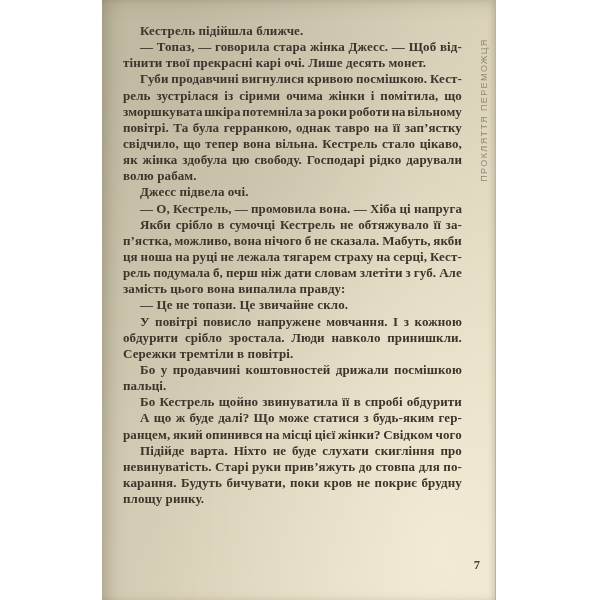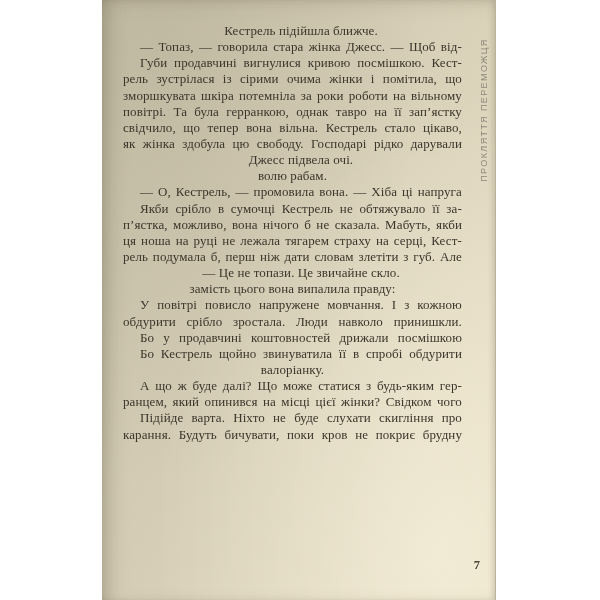--- a/index.html
+++ b/index.html
@@ -27,23 +27,22 @@
       inset -3px 0 6px -2px rgba(104,94,72,0.28),
       inset 0 14px 26px -18px rgba(80,70,50,0.20);
     border-right: 1px solid #bab29a;
   }
   .text-block {
     position: absolute;
     left: 21px; top: 23px;
     width: 339px;
     color: #3b352b;
     font-size: 13px;
-    font-weight: 400;
+    font-weight: 700;
     letter-spacing: 0.1px;
-    text-align: center;
   }
   .line {
     height: 16.15px;
     line-height: 16.15px;
     white-space: nowrap;
   }
   .line.just {
     display: flex;
     flex-wrap: nowrap;
     justify-content: space-between;
@@ -84,20 +83,21 @@
           <span>Топаз,</span>
           <span>—</span>
           <span>говорила</span>
           <span>стара</span>
           <span>жінка</span>
           <span>Джесс.</span>
           <span>—</span>
           <span>Щоб</span>
           <span>від-</span>
         </div>
+        <div class="line">тінити твої прекрасні карі очі. Лише десять монет.</div>
         <div class="line indent just">
           <span>Губи</span>
           <span>продавчині</span>
           <span>вигнулися</span>
           <span>кривою</span>
           <span>посмішкою.</span>
           <span>Кест-</span>
         </div>
         <div class="line just">
           <span>рель</span>
@@ -144,22 +144,22 @@
         <div class="line just">
           <span>як</span>
           <span>жінка</span>
           <span>здобула</span>
           <span>цю</span>
           <span>свободу.</span>
           <span>Господарі</span>
           <span>рідко</span>
           <span>дарували</span>
         </div>
+        <div class="line">волю рабам.</div>
         <div class="line indent">Джесс підвела очі.</div>
-        <div class="line">волю рабам.</div>
         <div class="line indent just">
           <span>—</span>
           <span>О,</span>
           <span>Кестрель,</span>
           <span>—</span>
           <span>промовила</span>
           <span>вона.</span>
           <span>—</span>
           <span>Хіба</span>
           <span>ці</span>
@@ -206,59 +206,60 @@
           <span>б,</span>
           <span>перш</span>
           <span>ніж</span>
           <span>дати</span>
           <span>словам</span>
           <span>злетіти</span>
           <span>з</span>
           <span>губ.</span>
           <span>Але</span>
         </div>
+        <div class="line">замість цього вона випалила правду:</div>
         <div class="line indent">— Це не топази. Це звичайне скло.</div>
-        <div class="line">замість цього вона випалила правду:</div>
         <div class="line indent just">
           <span>У</span>
           <span>повітрі</span>
           <span>повисло</span>
           <span>напружене</span>
           <span>мовчання.</span>
           <span>І</span>
           <span>з</span>
           <span>кожною</span>
         </div>
         <div class="line just">
           <span>обдурити</span>
           <span>срібло</span>
           <span>зростала.</span>
           <span>Люди</span>
           <span>навколо</span>
           <span>принишкли.</span>
         </div>
+        <div class="line">Сережки тремтіли в повітрі.</div>
         <div class="line indent just">
           <span>Бо</span>
           <span>у</span>
           <span>продавчині</span>
           <span>коштовностей</span>
           <span>дрижали</span>
           <span>посмішкою</span>
         </div>
+        <div class="line">пальці.</div>
         <div class="line indent just">
           <span>Бо</span>
           <span>Кестрель</span>
           <span>щойно</span>
           <span>звинуватила</span>
           <span>її</span>
           <span>в</span>
           <span>спробі</span>
           <span>обдурити</span>
         </div>
-        <div class="line">валоріанку.</div>
         <div class="line indent just">
           <span>А</span>
           <span>що</span>
           <span>ж</span>
           <span>буде</span>
           <span>далі?</span>
           <span>Що</span>
           <span>може</span>
           <span>статися</span>
           <span>з</span>
@@ -280,25 +281,36 @@
           <span>Підійде</span>
           <span>варта.</span>
           <span>Ніхто</span>
           <span>не</span>
           <span>буде</span>
           <span>слухати</span>
           <span>скигління</span>
           <span>про</span>
         </div>
         <div class="line just">
+          <span>невинуватість.</span>
+          <span>Старі</span>
+          <span>руки</span>
+          <span>прив’яжуть</span>
+          <span>до</span>
+          <span>стовпа</span>
+          <span>для</span>
+          <span>по-</span>
+        </div>
+        <div class="line just">
           <span>карання.</span>
           <span>Будуть</span>
           <span>бичувати,</span>
           <span>поки</span>
           <span>кров</span>
           <span>не</span>
           <span>покриє</span>
           <span>брудну</span>
         </div>
+        <div class="line">площу ринку.</div>
       </div>
     <div class="page-number">7</div>
   </div>
 </div>
 
 </body></html>

